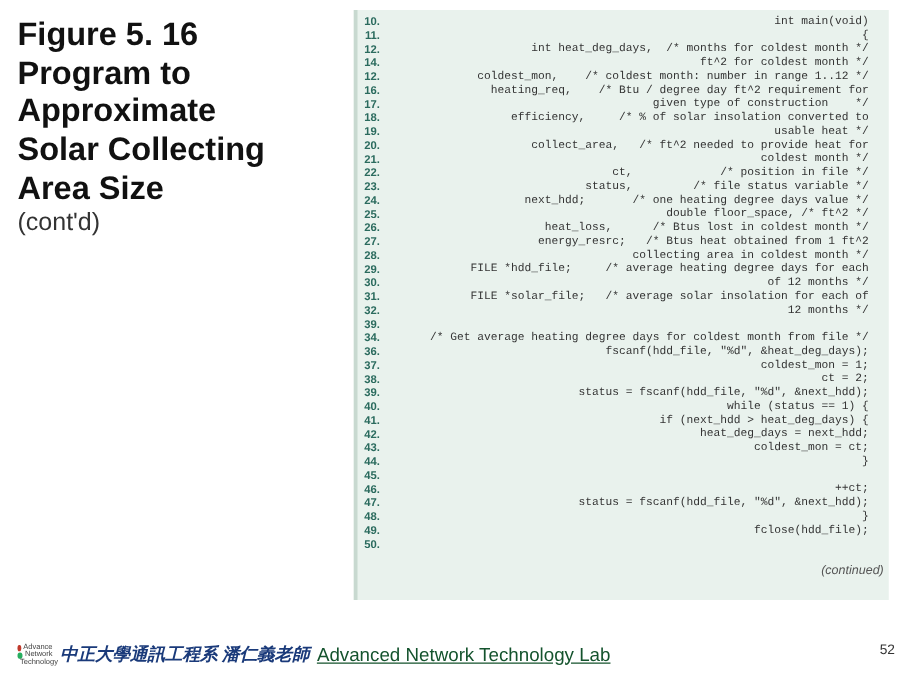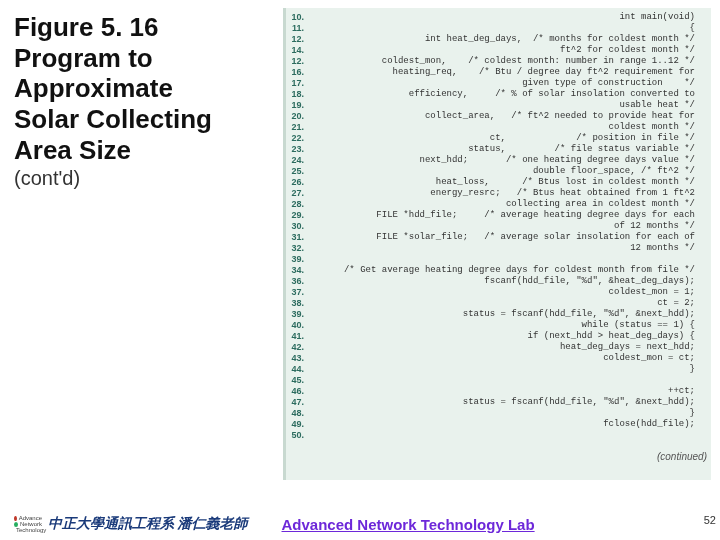--- a/index.html
+++ b/index.html
@@ -13,21 +13,21 @@
   .code-text { white-space: pre; flex: 1; overflow: hidden; text-align: right; }
   .continued { position: absolute; right: 4px; bottom: 18px; font-style: italic; font-size: 10px; color: #555; }
   .footer { position: absolute; bottom: 6px; left: 14px; right: 4px; display: flex; justify-content: space-between; }
   .footer-left { display: flex; align-items: center; gap: 6px; }
   .footer-icon { width: 28px; height: 20px; display: flex; flex-direction: column; justify-content: center; }
   .footer-icon-row { display: flex; align-items: center; gap: 2px; }
   .dot { width: 5px; height: 5px; border-radius: 50%; }
   .dot.r { background: #c0392b; } .dot.g { background: #27ae60; } .dot.b { background: #2980b9; }
   .footer-icon-text { font-size: 6px; line-height: 6px; color: #444; }
   .footer-cn { font-family: "Microsoft JhengHei", SimSun, serif; font-size: 14px; font-weight: bold; font-style: italic; color: #1a3a7a; }
-  .footer-lab { font-size: 15px; font-weight: bold; text-decoration: underline; color: #6d28d9; margin-left: 28px; }
+  .footer-lab { font-size: 15px; font-weight: normal; text-decoration: underline; color: #14532d; }
   .footer-page { font-size: 11px; color: #333; }
 </style>
 </head>
 <body>
 
 <div class="slide">
   <div class="title" style="white-space:pre-line;">Figure 5. 16
 Program to
 Approximate
 Solar Collecting

